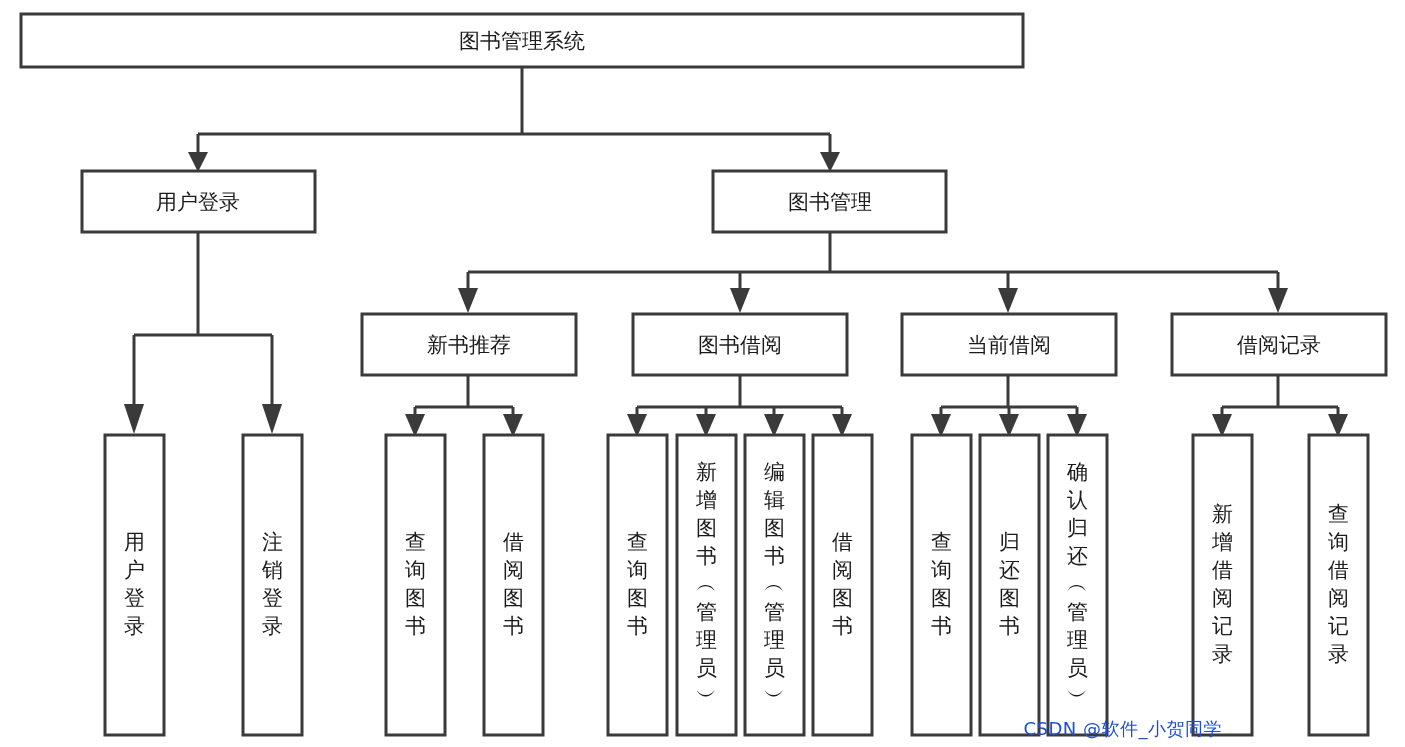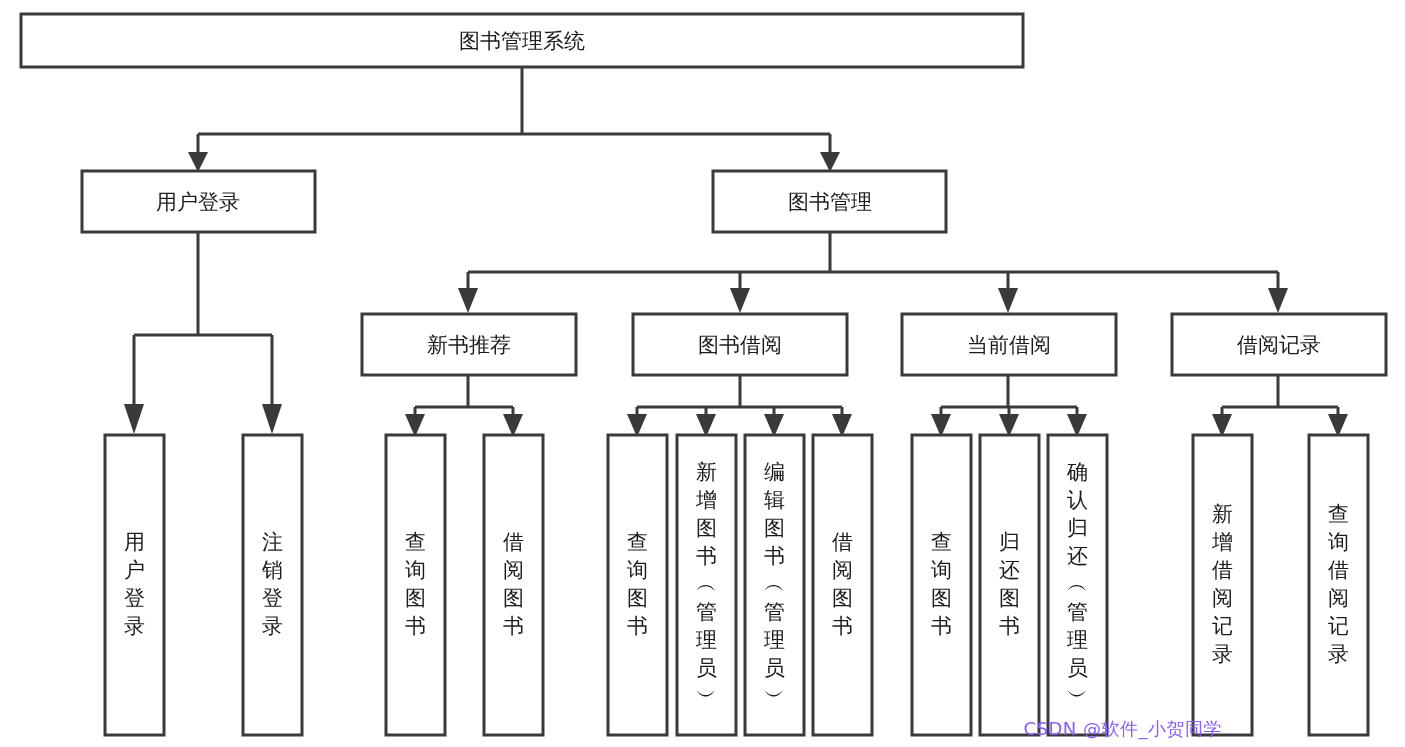--- a/index.html
+++ b/index.html
@@ -68,21 +68,21 @@
   }
   .leaf-char-stack {
     display: block;
   }
   .watermark {
     position: absolute;
     right: 10px;
     bottom: 6px;
     font-family: "DejaVu Sans", "Liberation Sans", sans-serif;
     font-size: 18px;
-    color: #8b5cf6;
+    color: #1d4ed8;
     white-space: nowrap;
     user-select: none;
     letter-spacing: 0.5px;
   }
 </style>
 </head>
 <body>
 
 <div id="diagram-root">
 

